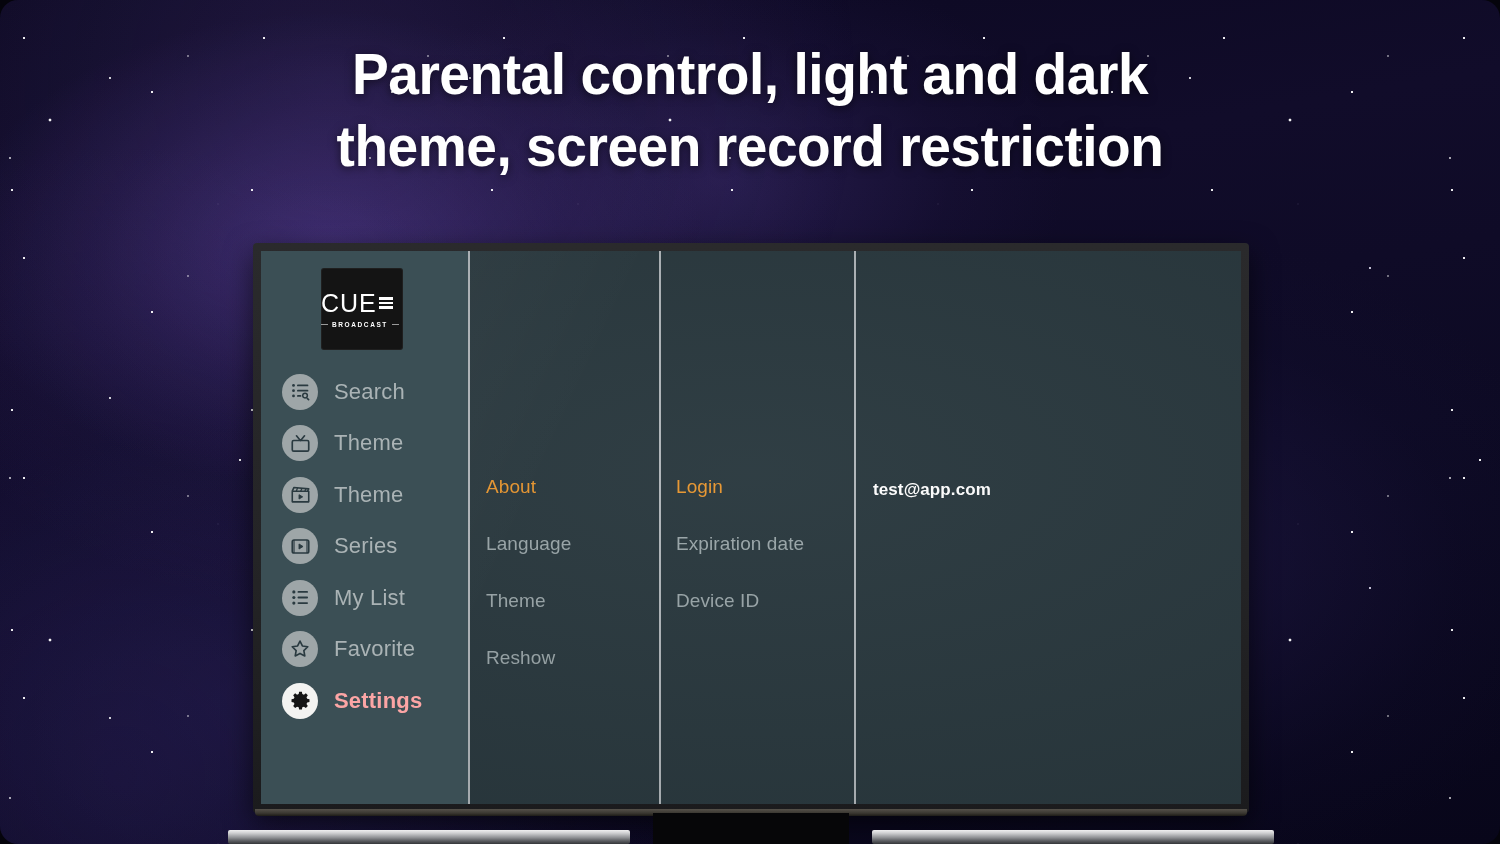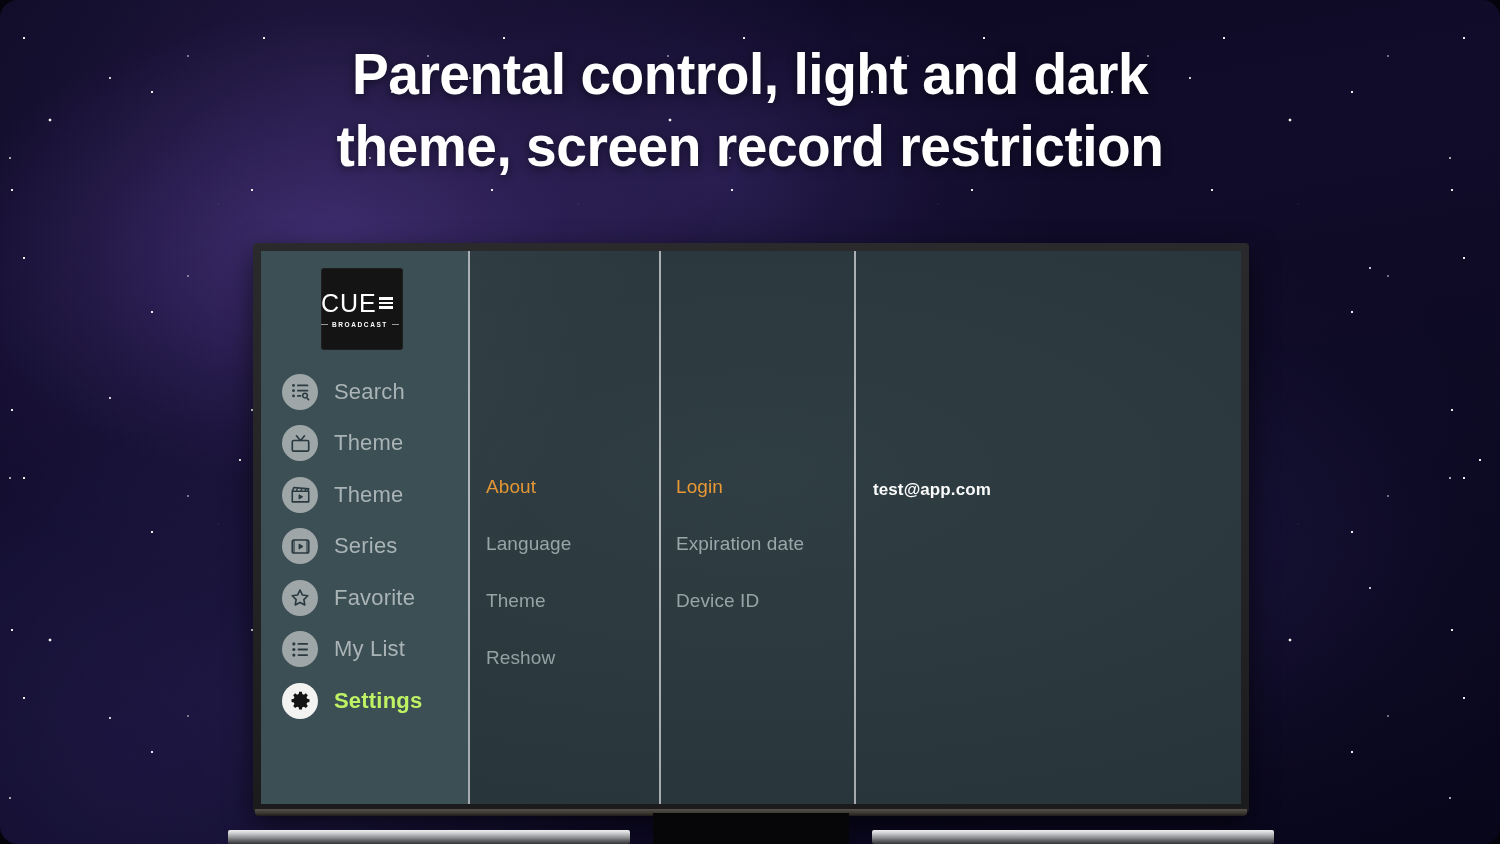--- a/index.html
+++ b/index.html
@@ -204,21 +204,21 @@
     color:#2a3a40;
   }
   .mi-icon svg { display:block; }
   .menu-item.active .mi-icon { background:#f3f3f1; }
   .mi-label {
     color:#aab3b5;
     font-size:22px;
     font-weight:normal;
     letter-spacing:.2px;
   }
-  .menu-item.active .mi-label { color:#bef264; font-weight:bold; }
+  .menu-item.active .mi-label { color:#fca5a5; font-weight:bold; }
 
   
   .content {
     flex:1 1 auto;
     display:flex;
     background:#29383e;
     position:relative;
   }
   .col {
     position:relative;
@@ -361,41 +361,41 @@
                 <rect x="2.6" y="4.6" width="18.8" height="14.8" rx="2"></rect>
                 <path d="M4.6 4.6v14.8M19.4 4.6v14.8" stroke-width="1.3"></path>
                 <path d="M10.3 9.1v5.8l4.6-2.9z" fill="currentColor" stroke-width="1"></path>
               </svg>
             </span>
             <span class="mi-label">Series</span>
           </div>
 
           <div class="menu-item">
             <span class="mi-icon">
-              <svg width="22" height="22" viewBox="0 0 24 24" fill="none" stroke="currentColor" stroke-width="1.8" stroke-linejoin="round">
-                <path d="M12 3.3l2.6 5.4 5.9.85-4.3 4.15 1.02 5.9L12 16.8l-5.22 2.8 1.02-5.9L3.5 9.55l5.9-.85z"></path>
-              </svg>
-            </span>
-            <span class="mi-label">Favorite</span>
-          </div>
-
-          <div class="menu-item">
-            <span class="mi-icon">
               <svg width="21" height="21" viewBox="0 0 24 24" fill="currentColor">
                 <circle cx="4.4" cy="5.6" r="1.8"></circle>
                   <rect x="8.6" y="4.5" width="12" height="2.2" rx="1.1"></rect>
                 <circle cx="4.4" cy="12" r="1.8"></circle>
                   <rect x="8.6" y="10.9" width="12" height="2.2" rx="1.1"></rect>
                 <circle cx="4.4" cy="18.4" r="1.8"></circle>
                   <rect x="8.6" y="17.3" width="12" height="2.2" rx="1.1"></rect>
               </svg>
             </span>
             <span class="mi-label">My List</span>
           </div>
 
+          <div class="menu-item">
+            <span class="mi-icon">
+              <svg width="22" height="22" viewBox="0 0 24 24" fill="none" stroke="currentColor" stroke-width="1.8" stroke-linejoin="round">
+                <path d="M12 3.3l2.6 5.4 5.9.85-4.3 4.15 1.02 5.9L12 16.8l-5.22 2.8 1.02-5.9L3.5 9.55l5.9-.85z"></path>
+              </svg>
+            </span>
+            <span class="mi-label">Favorite</span>
+          </div>
+
           <div class="menu-item active">
             <span class="mi-icon">
               <svg width="21" height="21" viewBox="0 0 24 24" fill="#151515">
                 <path d="M12 8.2a3.8 3.8 0 1 0 0 7.6 3.8 3.8 0 0 0 0-7.6zm0 2.2a1.6 1.6 0 1 1 0 3.2 1.6 1.6 0 0 1 0-3.2z"></path>
                 <path d="M10.4 1.9h3.2l.45 2.6 1.9.8 2.15-1.5 2.26 2.26-1.5 2.15.8 1.9 2.6.45v3.2l-2.6.45-.8 1.9 1.5 2.15-2.26 2.26-2.15-1.5-1.9.8-.45 2.6h-3.2l-.45-2.6-1.9-.8-2.15 1.5-2.26-2.26 1.5-2.15-.8-1.9-2.6-.45v-3.2l2.6-.45.8-1.9-1.5-2.15 2.26-2.26 2.15 1.5 1.9-.8z"></path>
               </svg>
             </span>
             <span class="mi-label">Settings</span>
           </div>
 

